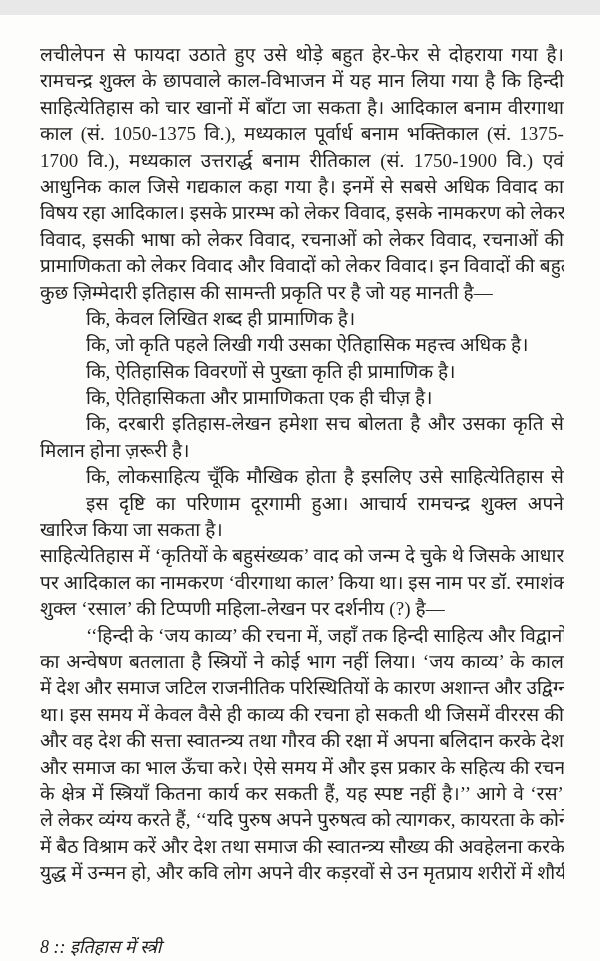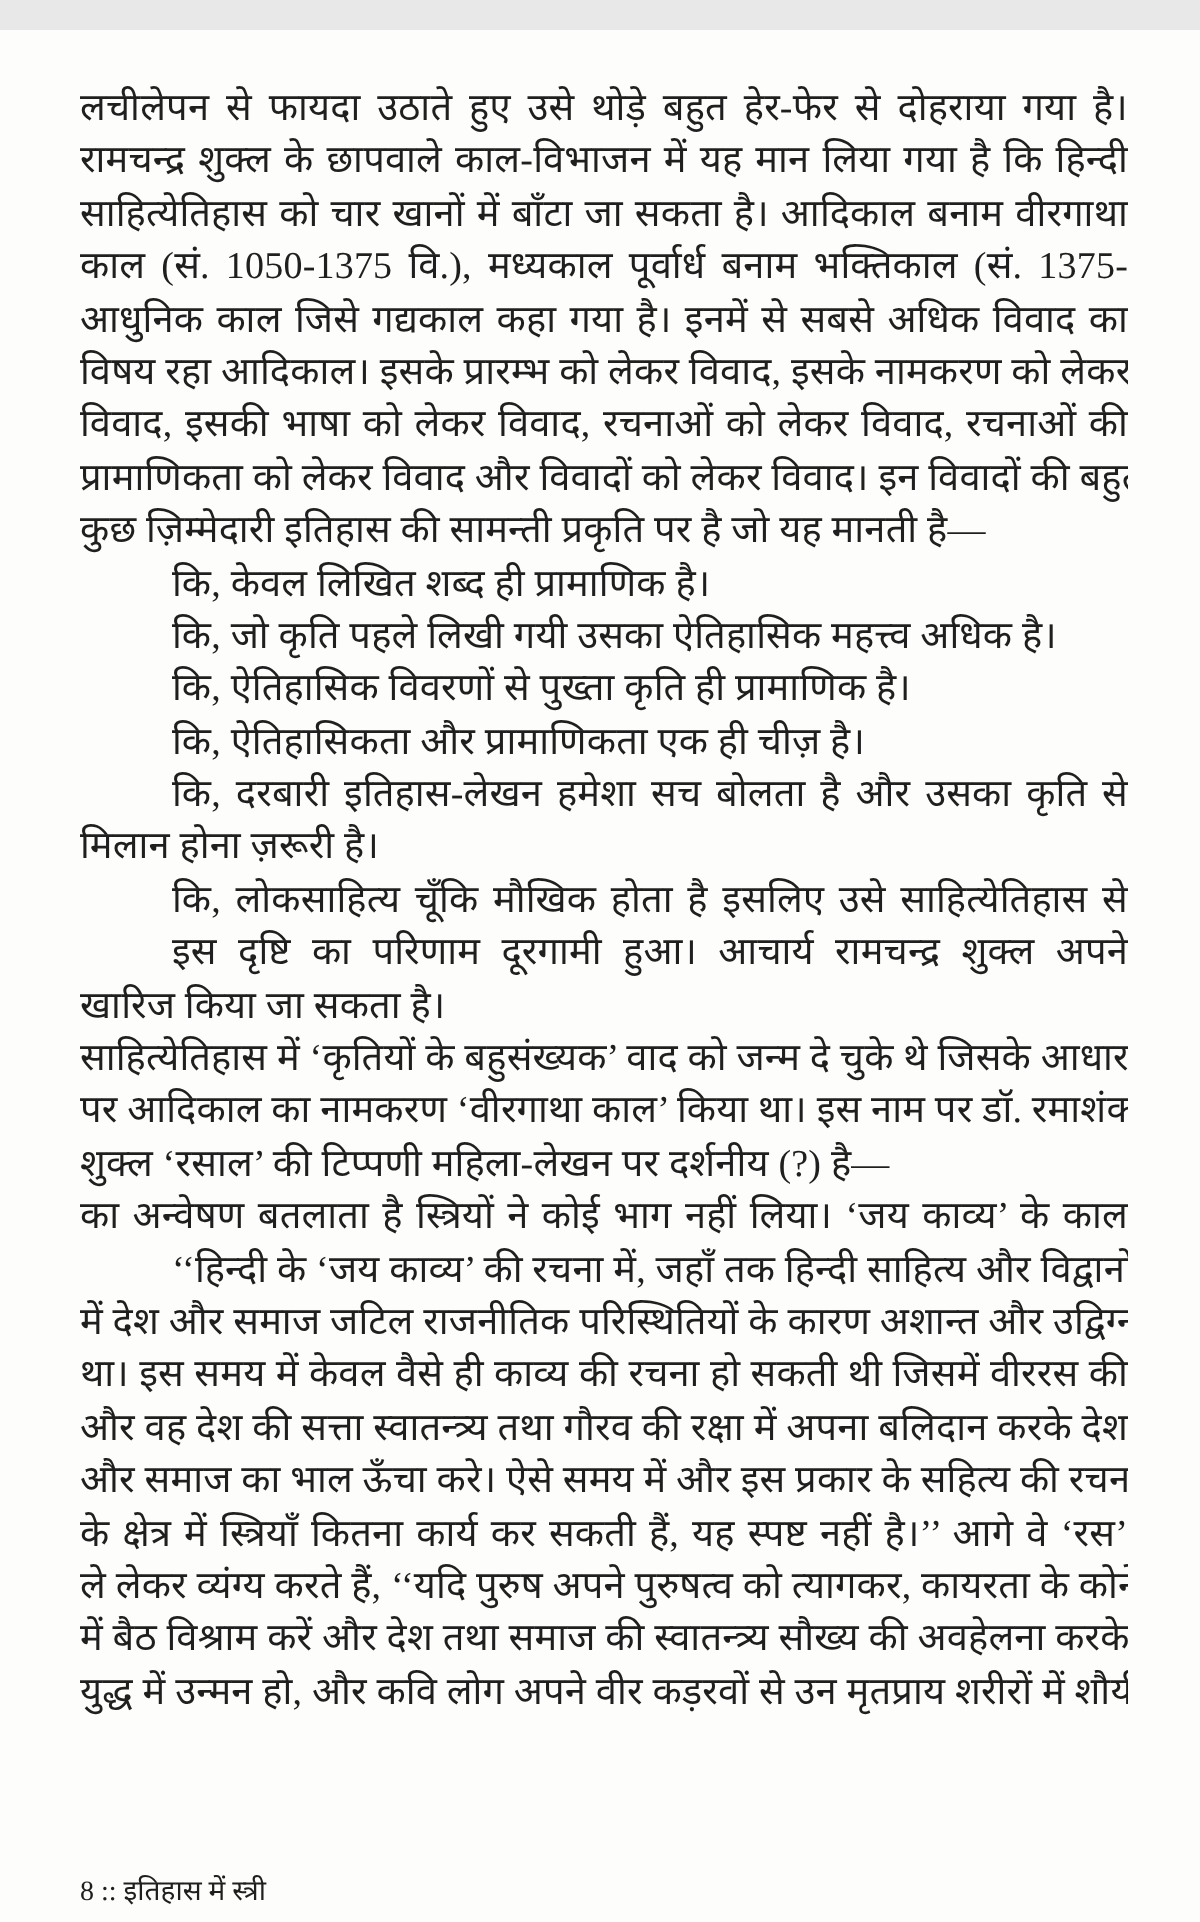--- a/index.html
+++ b/index.html
@@ -41,54 +41,56 @@
     padding-left: 46px;
   }
   .line.no-justify {
     text-align: right;
     text-align-last: left;
   }
   .footer {
     position: absolute;
     left: 40px;
     top: 920px;
-    font-size: 14px;
+    font-size: 18px;
     line-height: 24px;
     color: var(--ink);
+    font-style: italic;
   }
 </style>
 </head>
 <body>
 
 <div class="page">
   <div class="text-block">
 
   <div class="line">लचीलेपन से फायदा उठाते हुए उसे थोड़े बहुत हेर-फेर से दोहराया गया है।</div>
       <div class="line">रामचन्द्र शुक्ल के छापवाले काल-विभाजन में यह मान लिया गया है कि हिन्दी</div>
       <div class="line">साहित्येतिहास को चार खानों में बाँटा जा सकता है। आदिकाल बनाम वीरगाथा</div>
       <div class="line">काल (सं. 1050-1375 वि.), मध्यकाल पूर्वार्ध बनाम भक्तिकाल (सं. 1375-</div>
+      <div class="line">1700 वि.), मध्यकाल उत्तरार्द्ध बनाम रीतिकाल (सं. 1750-1900 वि.) एवं</div>
       <div class="line">आधुनिक काल जिसे गद्यकाल कहा गया है। इनमें से सबसे अधिक विवाद का</div>
       <div class="line">विषय रहा आदिकाल। इसके प्रारम्भ को लेकर विवाद, इसके नामकरण को लेकर</div>
       <div class="line">विवाद, इसकी भाषा को लेकर विवाद, रचनाओं को लेकर विवाद, रचनाओं की</div>
       <div class="line">प्रामाणिकता को लेकर विवाद और विवादों को लेकर विवाद। इन विवादों की बहुत</div>
       <div class="line no-justify">कुछ ज़िम्मेदारी इतिहास की सामन्ती प्रकृति पर है जो यह मानती है—</div>
       <div class="line indent no-justify">कि, केवल लिखित शब्द ही प्रामाणिक है।</div>
       <div class="line indent no-justify">कि, जो कृति पहले लिखी गयी उसका ऐतिहासिक महत्त्व अधिक है।</div>
       <div class="line indent no-justify">कि, ऐतिहासिक विवरणों से पुख्ता कृति ही प्रामाणिक है।</div>
       <div class="line indent no-justify">कि, ऐतिहासिकता और प्रामाणिकता एक ही चीज़ है।</div>
       <div class="line indent">कि, दरबारी इतिहास-लेखन हमेशा सच बोलता है और उसका कृति से</div>
       <div class="line no-justify">मिलान होना ज़रूरी है।</div>
       <div class="line indent">कि, लोकसाहित्य चूँकि मौखिक होता है इसलिए उसे साहित्येतिहास से</div>
       <div class="line indent">इस दृष्टि का परिणाम दूरगामी हुआ। आचार्य रामचन्द्र शुक्ल अपने</div>
       <div class="line no-justify">खारिज किया जा सकता है।</div>
       <div class="line">साहित्येतिहास में ‘कृतियों के बहुसंख्यक’ वाद को जन्म दे चुके थे जिसके आधार</div>
       <div class="line">पर आदिकाल का नामकरण ‘वीरगाथा काल’ किया था। इस नाम पर डॉ. रमाशंकर</div>
       <div class="line no-justify">शुक्ल ‘रसाल’ की टिप्पणी महिला-लेखन पर दर्शनीय (?) है—</div>
+      <div class="line indent">‘‘हिन्दी के ‘जय काव्य’ की रचना में, जहाँ तक हिन्दी साहित्य और विद्वानों</div>
       <div class="line">का अन्वेषण बतलाता है स्त्रियों ने कोई भाग नहीं लिया। ‘जय काव्य’ के काल</div>
-      <div class="line indent">‘‘हिन्दी के ‘जय काव्य’ की रचना में, जहाँ तक हिन्दी साहित्य और विद्वानों</div>
       <div class="line">में देश और समाज जटिल राजनीतिक परिस्थितियों के कारण अशान्त और उद्विग्न</div>
       <div class="line">था। इस समय में केवल वैसे ही काव्य की रचना हो सकती थी जिसमें वीररस की</div>
       <div class="line">और वह देश की सत्ता स्वातन्त्र्य तथा गौरव की रक्षा में अपना बलिदान करके देश</div>
       <div class="line">और समाज का भाल ऊँचा करे। ऐसे समय में और इस प्रकार के सहित्य की रचना</div>
       <div class="line">के क्षेत्र में स्त्रियाँ कितना कार्य कर सकती हैं, यह स्पष्ट नहीं है।’’ आगे वे ‘रस’</div>
       <div class="line">ले लेकर व्यंग्य करते हैं, ‘‘यदि पुरुष अपने पुरुषत्व को त्यागकर, कायरता के कोने</div>
       <div class="line">में बैठ विश्राम करें और देश तथा समाज की स्वातन्त्र्य सौख्य की अवहेलना करके</div>
       <div class="line">युद्ध में उन्मन हो, और कवि लोग अपने वीर कड़रवों से उन मृतप्राय शरीरों में शौर्य-</div>
     </div>
   <div class="footer">

